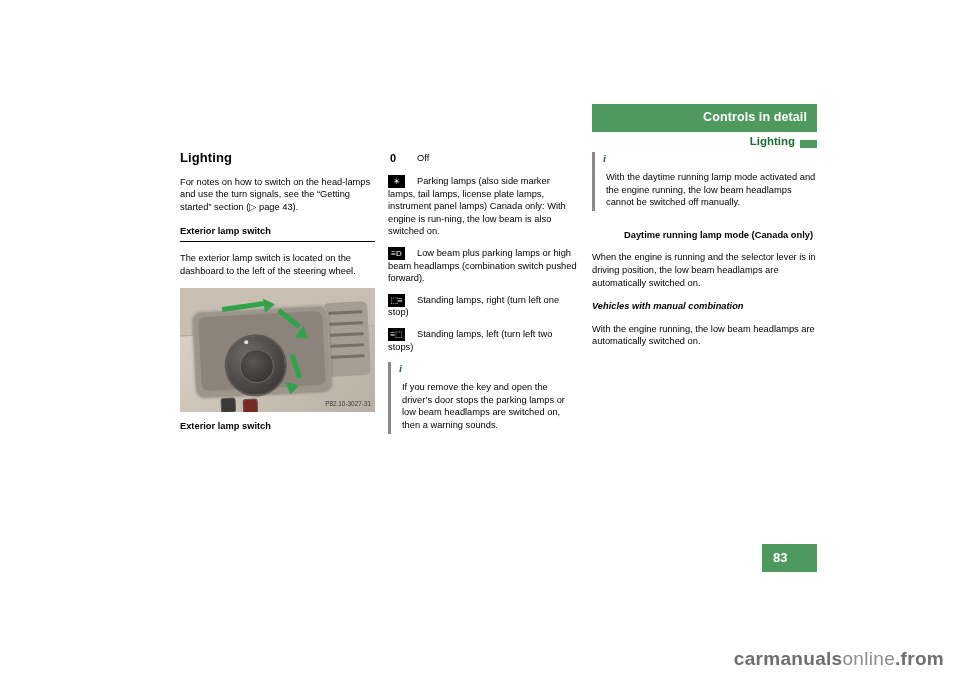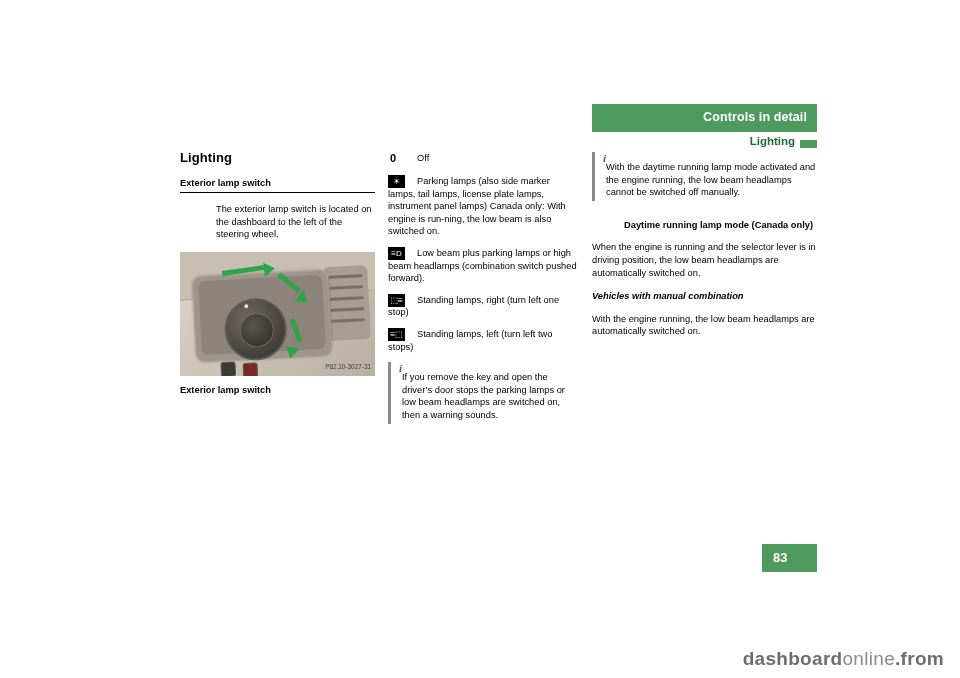--- a/index.html
+++ b/index.html
@@ -99,21 +99,21 @@
     line-height: 12.6px;
   }
 
   h2.sub {
     font-size: 9.3px;
     font-weight: bold;
     margin: 12px 0 0 0;
     padding-bottom: 3px;
     border-bottom: 1.6px solid #000;
   }
-  h2.sub + p.body { margin-top: 10px; margin-left: 36px; }
+  h2.sub + p.body { margin-top: 10px; }
 
   h3.bold-head {
     font-size: 9.3px;
     font-weight: bold;
     margin: 0 0 10px 0;
     line-height: 12.6px;
     padding-left: 32px;
   }
   h3.ital-head {
     font-size: 9.3px;
@@ -281,21 +281,21 @@
     position: absolute;
     left: 11px;
     top: 0px;
     font-size: 11px;
     font-weight: bold;
     font-style: italic;
     font-family: "Liberation Serif", serif;
     color: #2b6f3c;
   }
   .note .note-body {
-    margin-top: 7px;
+    margin-top: 17px;
     font-size: 9.3px;
     line-height: 12.6px;
   }
 
   
   .watermark {
     position: absolute;
     right: 16px;
     bottom: 8px;
     font-size: 19px;
@@ -315,20 +315,21 @@
   <span class="sub-title">Lighting</span>
   <span class="sub-rule"></span>
 </div>
 
 <div class="page-num-box">
   <span class="num">83</span>
 </div>
 
 <div class="col col1">
   <h1 class="section-title">Lighting</h1>
+  <p class="body">For notes on how to switch on the head-lamps and use the turn signals, see the “Getting started” section (▷ page 43).</p>
 
   <h2 class="sub">Exterior lamp switch</h2>
   <p class="body">The exterior lamp switch is located on the dashboard to the left of the steering wheel.</p>
 
   <div class="figure">
     <div class="fig-inner"></div>
     <div class="dash-top"></div>
     <div class="vent">
       <div class="vent-line" style="top:9px"></div>
       <div class="vent-line" style="top:20px"></div>
@@ -399,13 +400,13 @@
     <div class="note-body">With the daytime running lamp mode activated and the engine running, the low beam headlamps cannot be switched off manually.</div>
   </div>
 
   <h3 class="bold-head" style="margin-top:18px">Daytime running lamp mode (Canada only)</h3>
   <p class="body">When the engine is running and the selector lever is in driving position, the low beam headlamps are automatically switched on.</p>
 
   <h3 class="ital-head">Vehicles with manual combination</h3>
   <p class="body">With the engine running, the low beam headlamps are automatically switched on.</p>
 </div>
 
-<div class="watermark"><b>dashboard</b><span>online</span><b>.from</b></div>
+<div class="watermark"><b>carmanuals</b><span>online</span><b>.from</b></div>
 
 </body></html>

